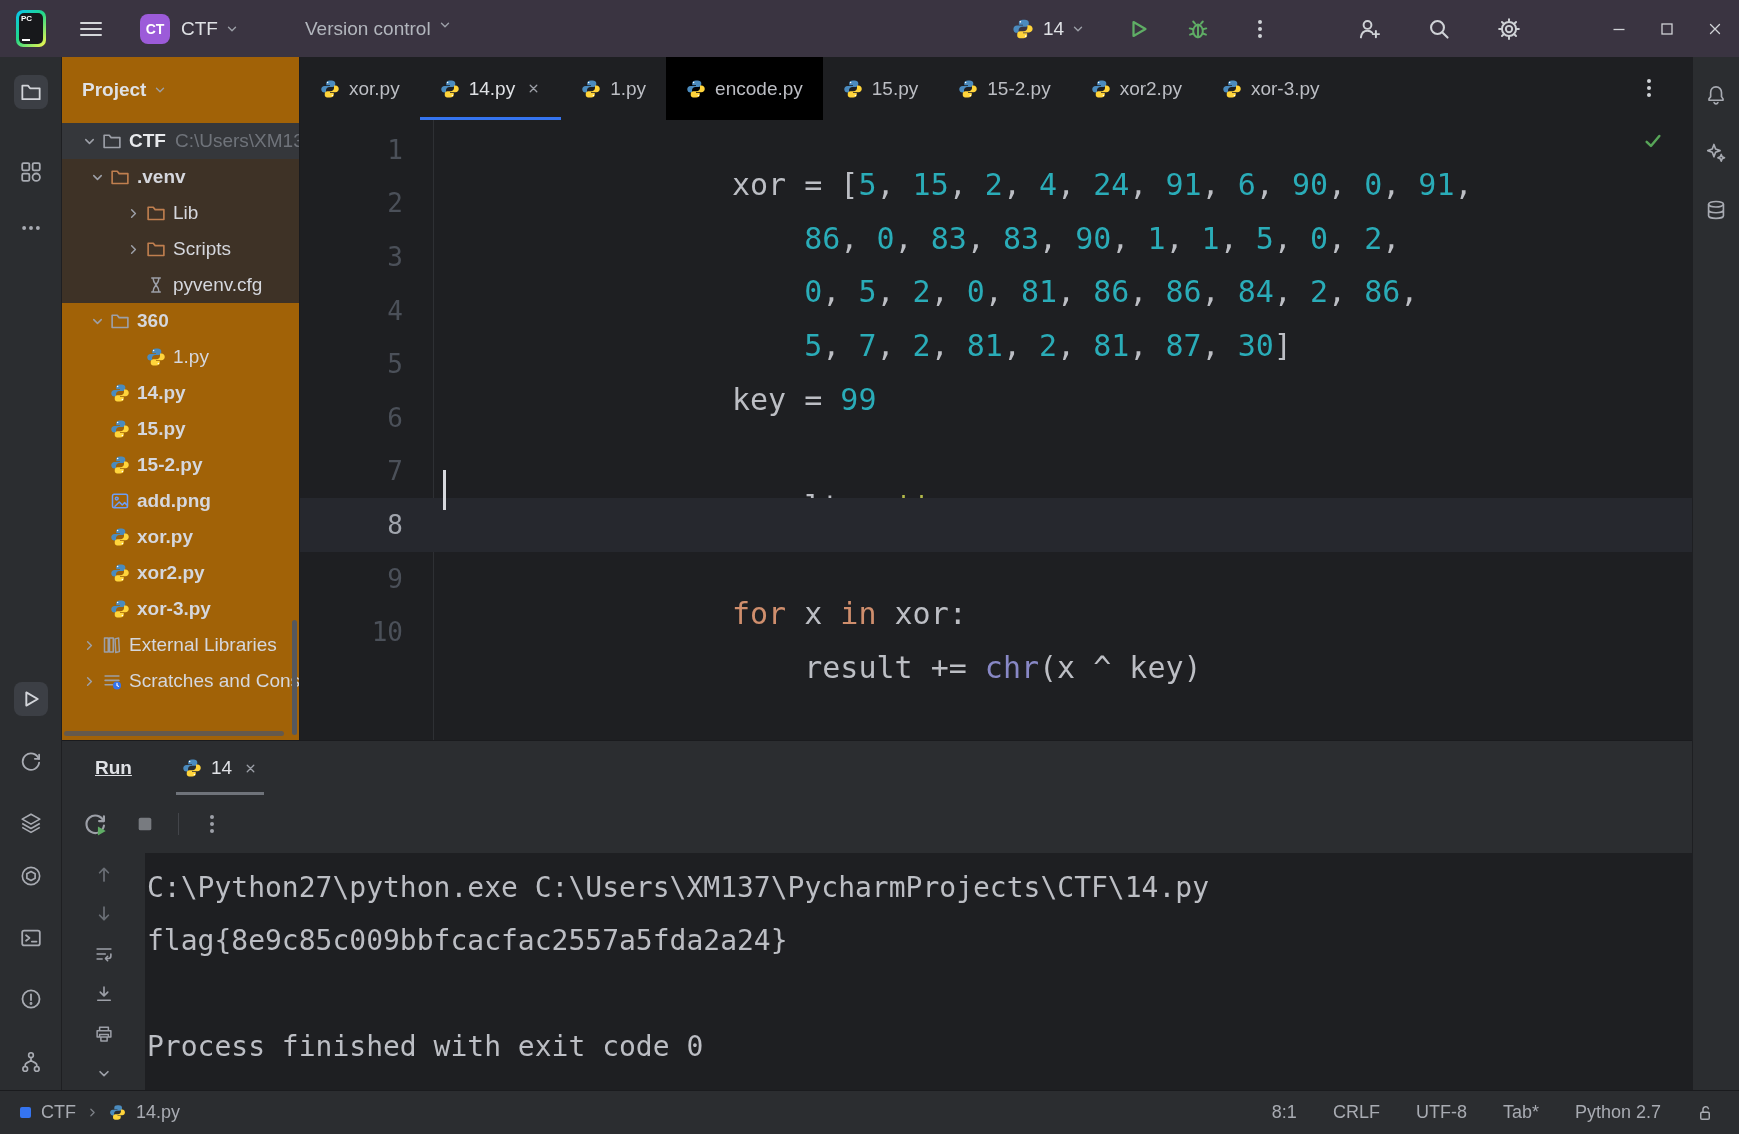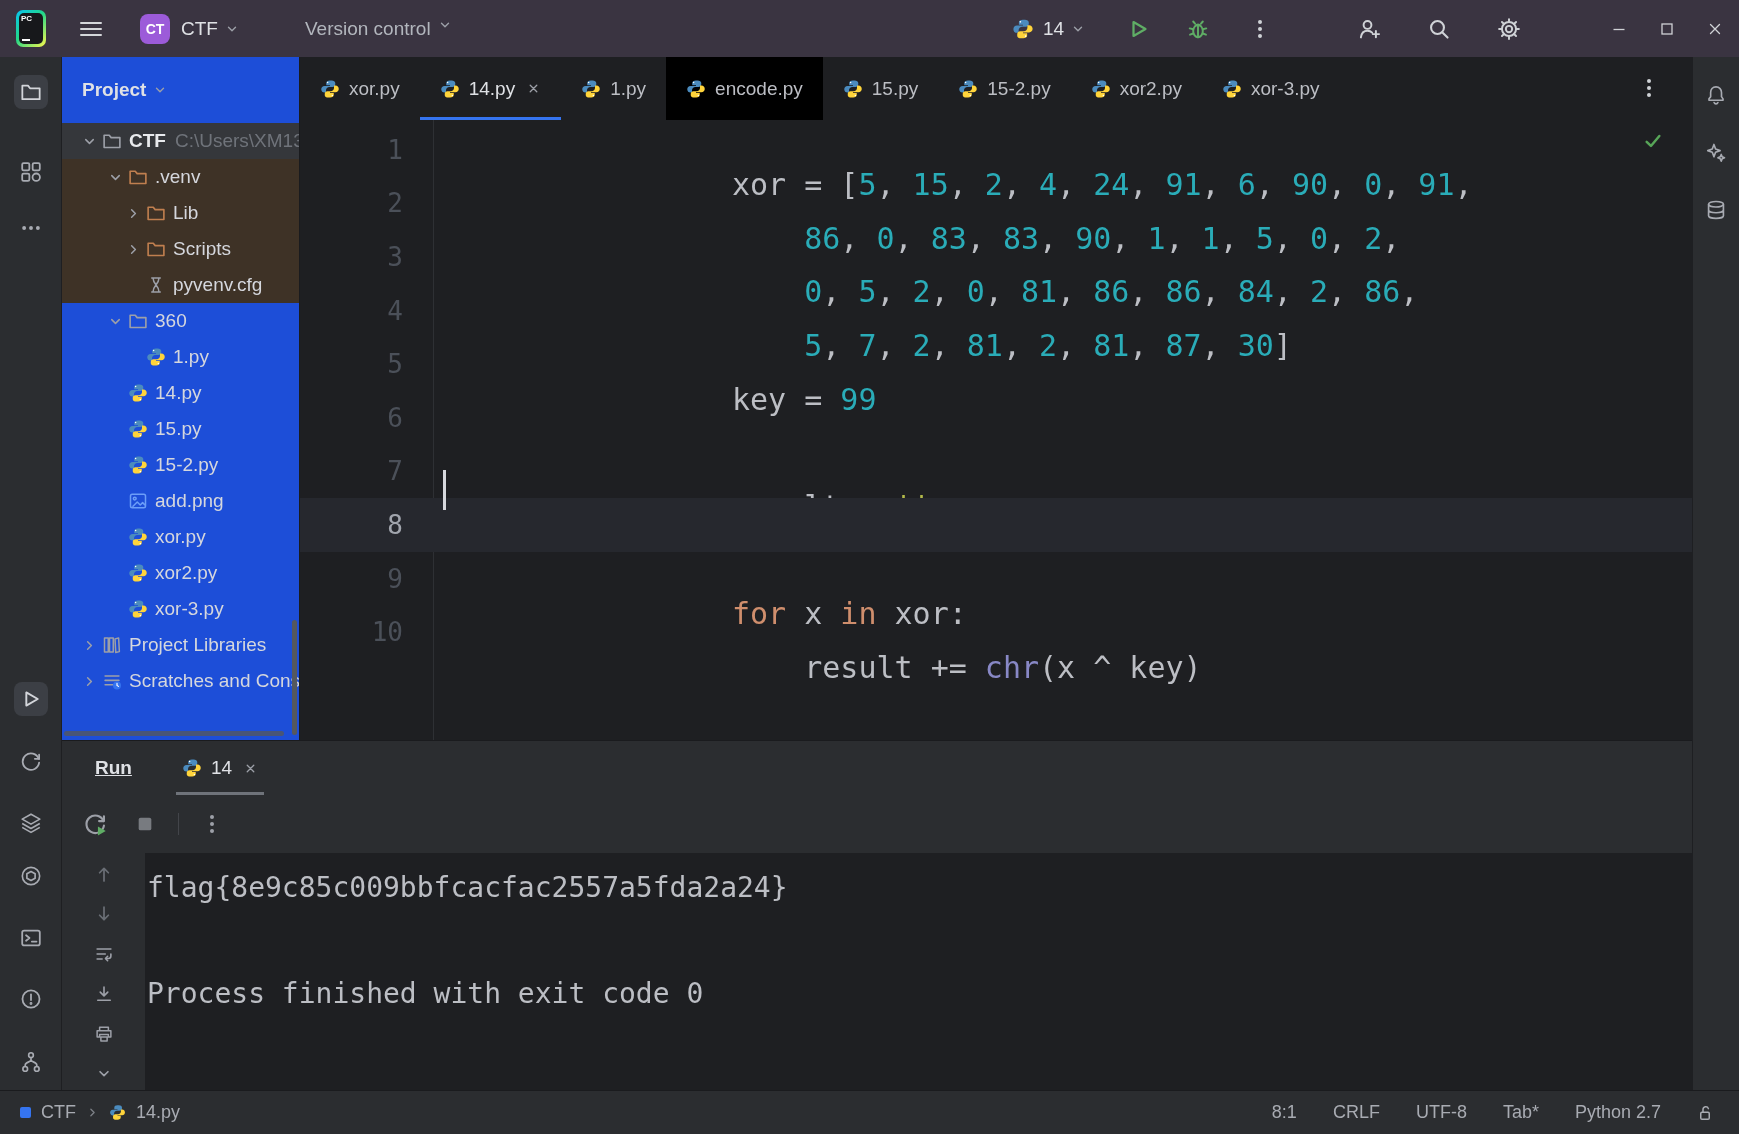--- a/index.html
+++ b/index.html
@@ -38,26 +38,26 @@
   .rail-btn { position:absolute; left:14px; width:34px; height:34px; border-radius:8px;
     display:flex; align-items:center; justify-content:center; color:#a8abb2; cursor:pointer; }
   .rail-btn.active { background:#3c3f45; color:#d3d5da; }
   .rail-right { position:relative; width:47px; background:#2b2d30; border-left:1px solid #1e1f22; flex:none; }
   .rail-right .rail-btn { left:7px; width:32px; height:32px; }
 
   .main-col { flex:1; display:flex; flex-direction:column; min-width:0; }
   .upper { display:flex; height:683px; min-height:683px; }
 
   
-  .proj-panel { width:238px; flex:none; background:#1d4ed8; border-right:1px solid #1a1b1e; position:relative; overflow:hidden; }
+  .proj-panel { width:238px; flex:none; background:#a16207; border-right:1px solid #1a1b1e; position:relative; overflow:hidden; }
   .pp-header { height:66px; display:flex; align-items:center; padding-left:20px; }
   .pp-title { font-size:19px; font-weight:700; color:#dfe1e5; }
   .tree { font-size:19px; color:#d5d7dd; }
   .trow { height:36px; display:flex; align-items:center; white-space:nowrap; cursor:pointer; }
-  .trow[data-ind="0"] { padding-left:16px; } .trow[data-ind="1"] { padding-left:42px; } .trow[data-ind="2"] { padding-left:60px; }
+  .trow[data-ind="0"] { padding-left:16px; } .trow[data-ind="1"] { padding-left:24px;font-weight:bold; } .trow[data-ind="2"] { padding-left:60px; }
   .trow[data-bg="ex"] { background:#3e3226; } .trow[data-bg="hl"] { background:#35373b; }
   .chev { width:22px; display:flex; justify-content:center; color:#9da0a8; flex:none; }
   .chev[data-exp="none"] { visibility:hidden; }
   .chev[data-exp="closed"] svg { transform:rotate(-90deg); }
   .tico { width:20px; height:20px; margin:0 7px 0 2px; display:flex; align-items:center; justify-content:center; flex:none; color:#9da0a8; }
   .tico svg { display:none; width:20px; height:20px; }
   [data-icon="folder"] .i-folder, [data-icon="folder-ex"] .i-folder { display:block; }
   [data-icon="folder-ex"] .i-folder { color:#c07f4f; }
   [data-icon="ignore"] .i-ignore { display:block; }
   [data-icon="cfg"] .i-cfg { display:block; }
@@ -613,21 +613,21 @@
               </span>
               <span class="tico">
 
                 <svg class="i-lib" viewBox="0 0 16 16" stroke="currentColor" stroke-width="1.2" fill="none" stroke-linejoin="round">
                   <rect x="2" y="2.4" width="3" height="11.2"></rect>
                   <rect x="6" y="2.4" width="3" height="11.2"></rect>
                   <path d="M10.4 3.1l2.9-.7.6 10.9-2.9.7z"></path>
                 </svg>
 
               </span>
-              <span class="tlabel">Project Libraries</span>
+              <span class="tlabel">External Libraries</span>
               <span class="tpath"></span>
             </div>
 
             <div class="trow" data-ind="0" data-icon="scratch">
               <span class="chev" data-exp="closed">
                 <svg width="15" height="15" viewBox="0 0 16 16">
                   <path d="M4 6l4 4 4-4" stroke="currentColor" stroke-width="1.6" fill="none" stroke-linecap="round" stroke-linejoin="round"></path>
                 </svg>
               </span>
               <span class="tico">
@@ -926,20 +926,21 @@
               </svg>
           </div>
           <div class="icon-btn">
             <svg width="18" height="18" viewBox="0 0 16 16">
                 <path d="M4.5 6l3.5 3.5L11.5 6" stroke="currentColor" stroke-width="1.5" fill="none" stroke-linecap="round" stroke-linejoin="round"></path>
               </svg>
           </div>
         </div>
         <div class="cout">
 
+        <div class="cline">C:\Python27\python.exe C:\Users\XM137\PycharmProjects\CTF\14.py</div>
             <div class="cline">flag{8e9c85c009bbfcacfac2557a5fda2a24}</div>
             <div class="cline"></div>
             <div class="cline">Process finished with exit code 0</div>
           </div>
       </div>
     </section>
   </div>
 
   <nav class="rail-right">
     <div class="rail-btn" style="top:22px">

